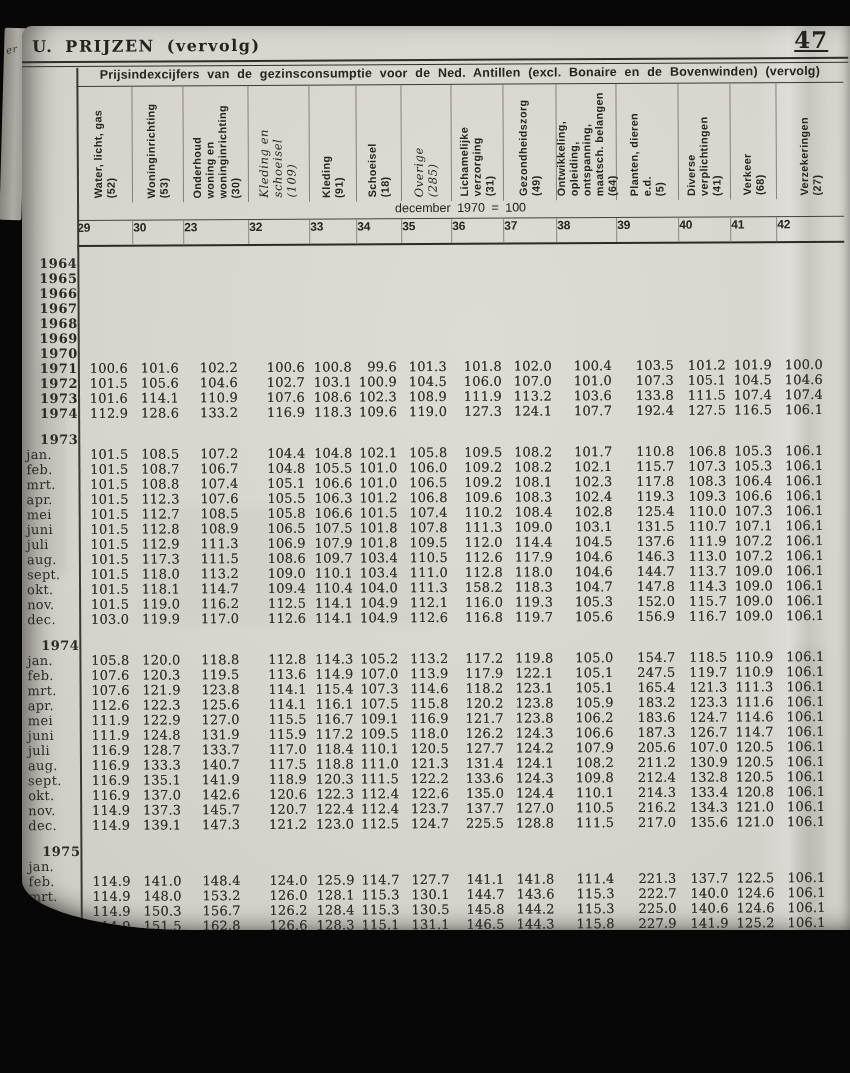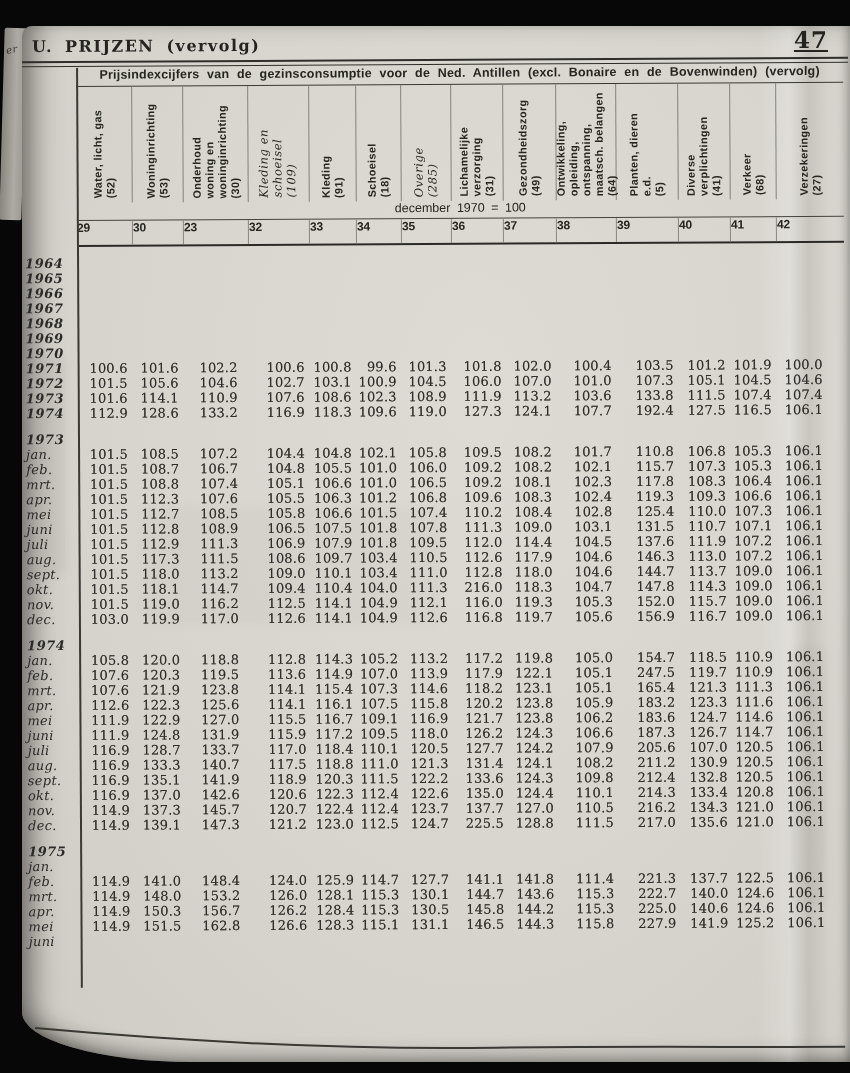--- a/index.html
+++ b/index.html
@@ -13,21 +13,21 @@
     position:absolute;left:2px;top:28px;width:22px;height:192px;
     background:linear-gradient(90deg,#88857f,#aeaaa4 60%,#9d9a94);
     transform:rotate(1.6deg);border-radius:2px;
   }
   .edge-text{
     position:absolute;top:16px;left:2px;font:italic 10px "DejaVu Serif",serif;
     color:#35332f;transform:rotate(-12deg);letter-spacing:.5px;
   }
   
   .page{
-    position:absolute;left:22px;top:26px;width:828px;height:1036px;
+    position:absolute;left:22px;top:26px;width:828px;height:904px;
     background:radial-gradient(ellipse at 55% 35%, #dedbd5 0%, #d8d5cf 55%, #cfccc5 100%);
     border-top-left-radius:10px;
     border-bottom-left-radius:170px 50px;
     box-shadow:inset 22px 0 28px -12px rgba(35,33,30,.55),
                inset -6px 0 10px -4px rgba(40,38,35,.35),
                inset 0 -14px 22px -12px rgba(40,38,35,.45);
     overflow:hidden;
   }
   .fold{
     position:absolute;left:735px;top:0;bottom:0;width:72px;pointer-events:none;
@@ -86,22 +86,22 @@
   }
   .numrow span{
     display:block;line-height:23px;border-right:1px solid #8a877f;
     font:bold 12px "Liberation Sans",sans-serif;color:#26251f;
   }
   .numrow span:last-child{border-right:none;}
   .tbody{padding-top:9px;}
   .row{display:grid;grid-template-columns:56px var(--datacols);height:15px;line-height:15px;}
   .row.gap{margin-top:11px;}
   .rl{padding-left:4px;font-size:13px;white-space:nowrap;color:#2b2a27;}
-  .rl.year{font-weight:bold;font-style:italic;letter-spacing:.5px;}
-  .rl.month{font-style:italic;letter-spacing:.3px;}
+  .rl.year{font-weight:bold;letter-spacing:.5px;text-align:right;}
+  .rl.month{letter-spacing:.3px;}
   .v{
     text-align:right;padding-right:6px;font-size:13px;color:#302e2a;
     letter-spacing:.2px;text-shadow:0 0 .4px rgba(40,38,34,.55);white-space:nowrap;
   }
   .row > :nth-child(4){padding-right:12px;}
   .row > :nth-child(9){padding-right:3px;}
   .row > :nth-child(15){padding-right:22px;}
   .bottomcurve{position:absolute;left:0;top:938px;pointer-events:none;}
 </style>
 </head>
@@ -569,21 +569,21 @@
           </div>
           <div class="row">
             <div class="rl month">okt.</div>
             <div class="v">101.5</div>
             <div class="v">118.1</div>
             <div class="v">114.7</div>
             <div class="v">109.4</div>
             <div class="v">110.4</div>
             <div class="v">104.0</div>
             <div class="v">111.3</div>
-            <div class="v">216.0</div>
+            <div class="v">158.2</div>
             <div class="v">118.3</div>
             <div class="v">104.7</div>
             <div class="v">147.8</div>
             <div class="v">114.3</div>
             <div class="v">109.0</div>
             <div class="v">106.1</div>
           </div>
           <div class="row">
             <div class="rl month">nov.</div>
             <div class="v">101.5</div>

